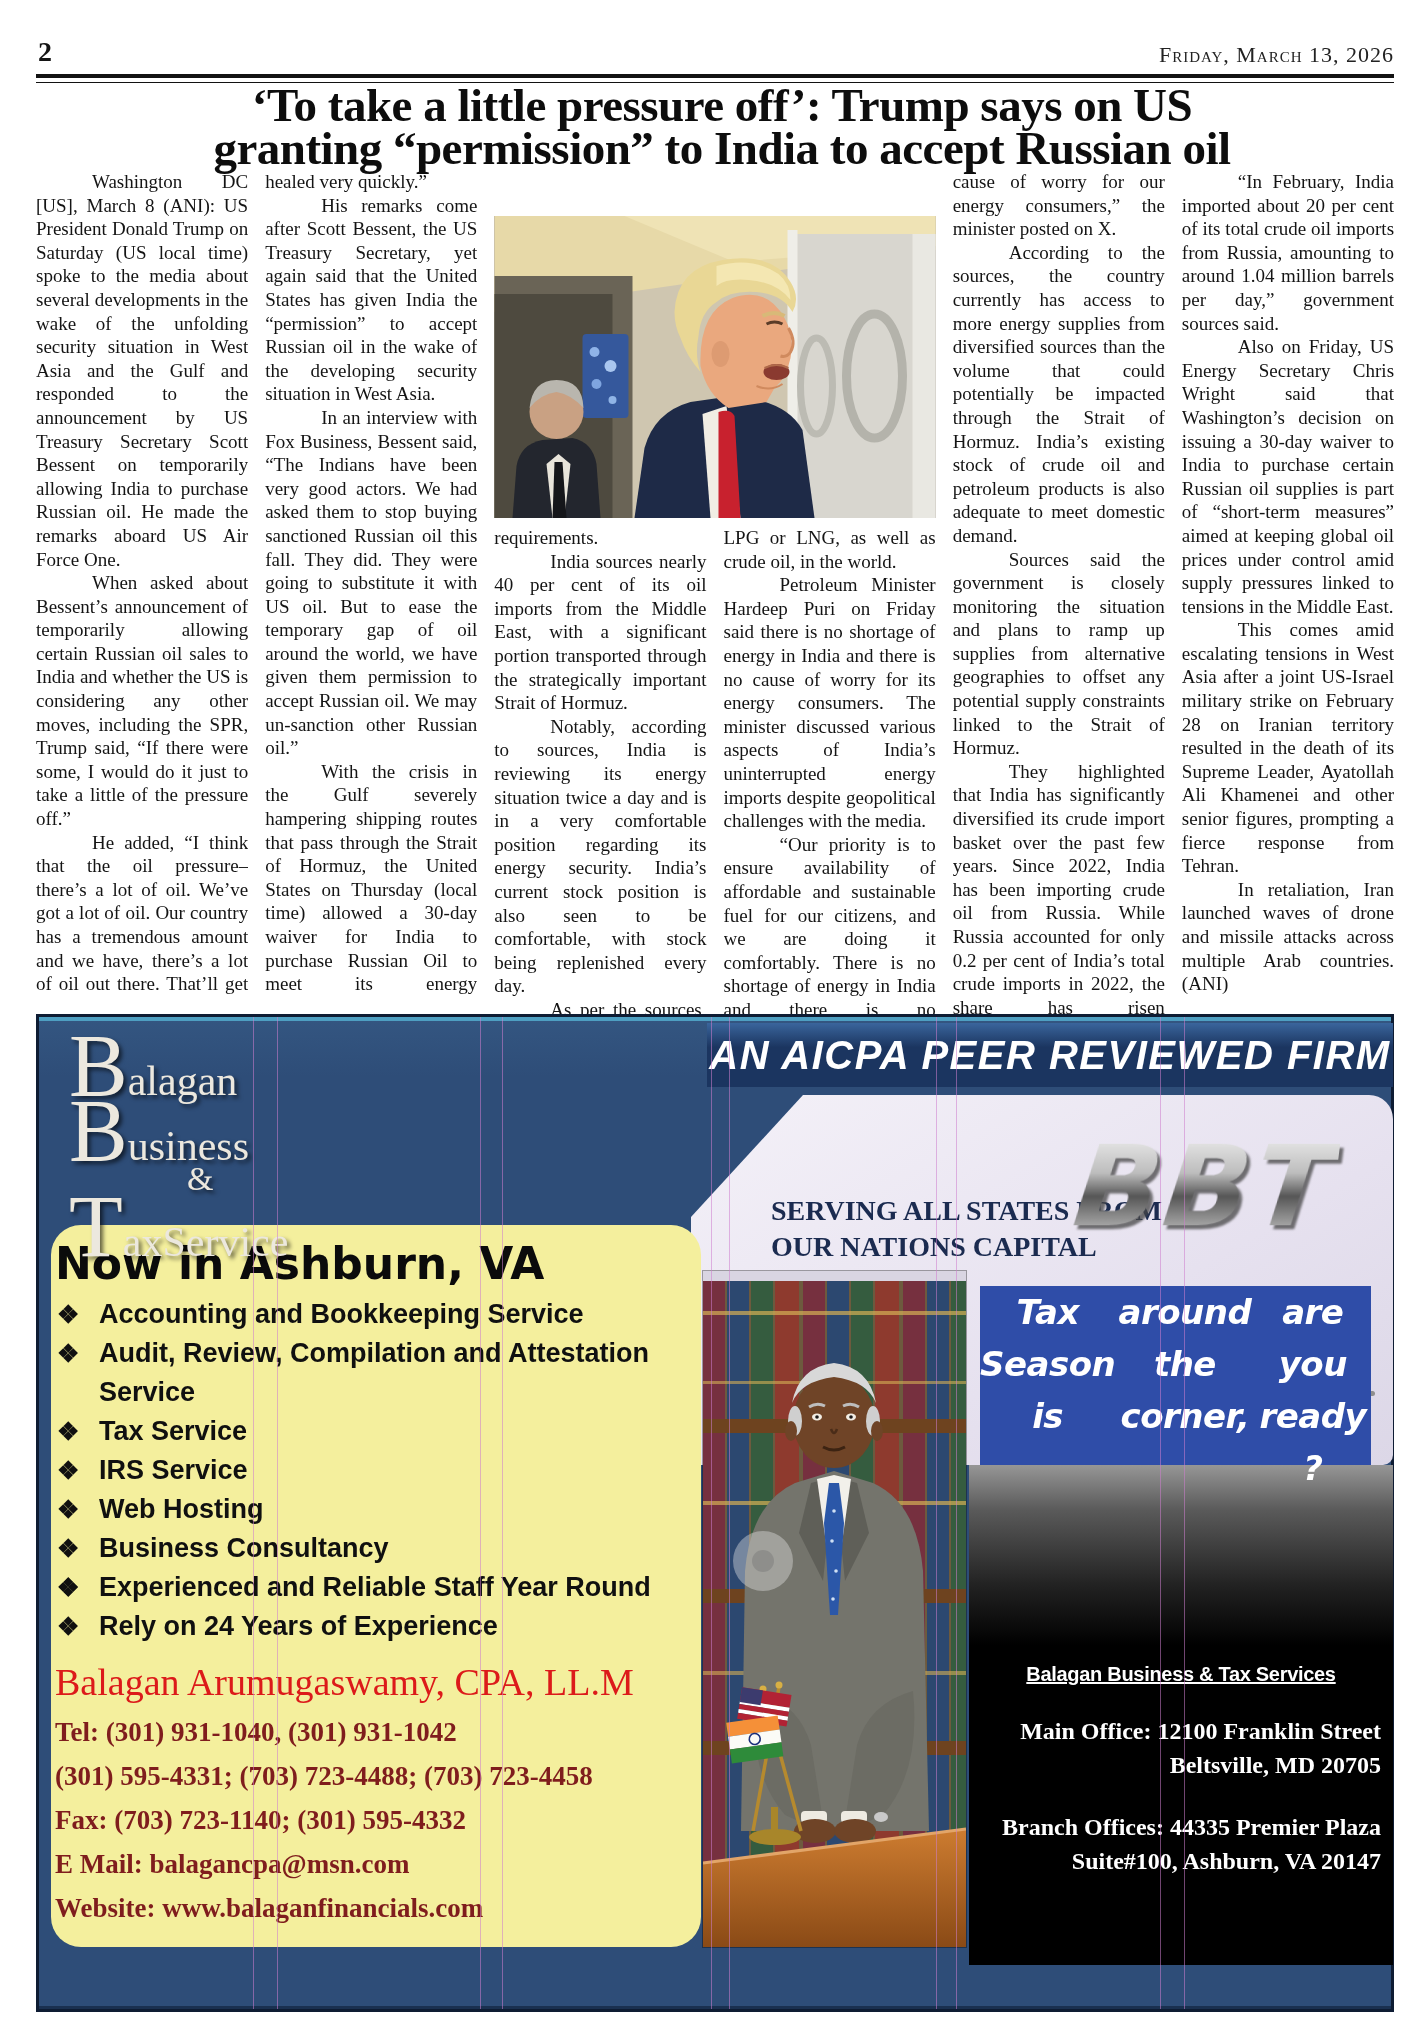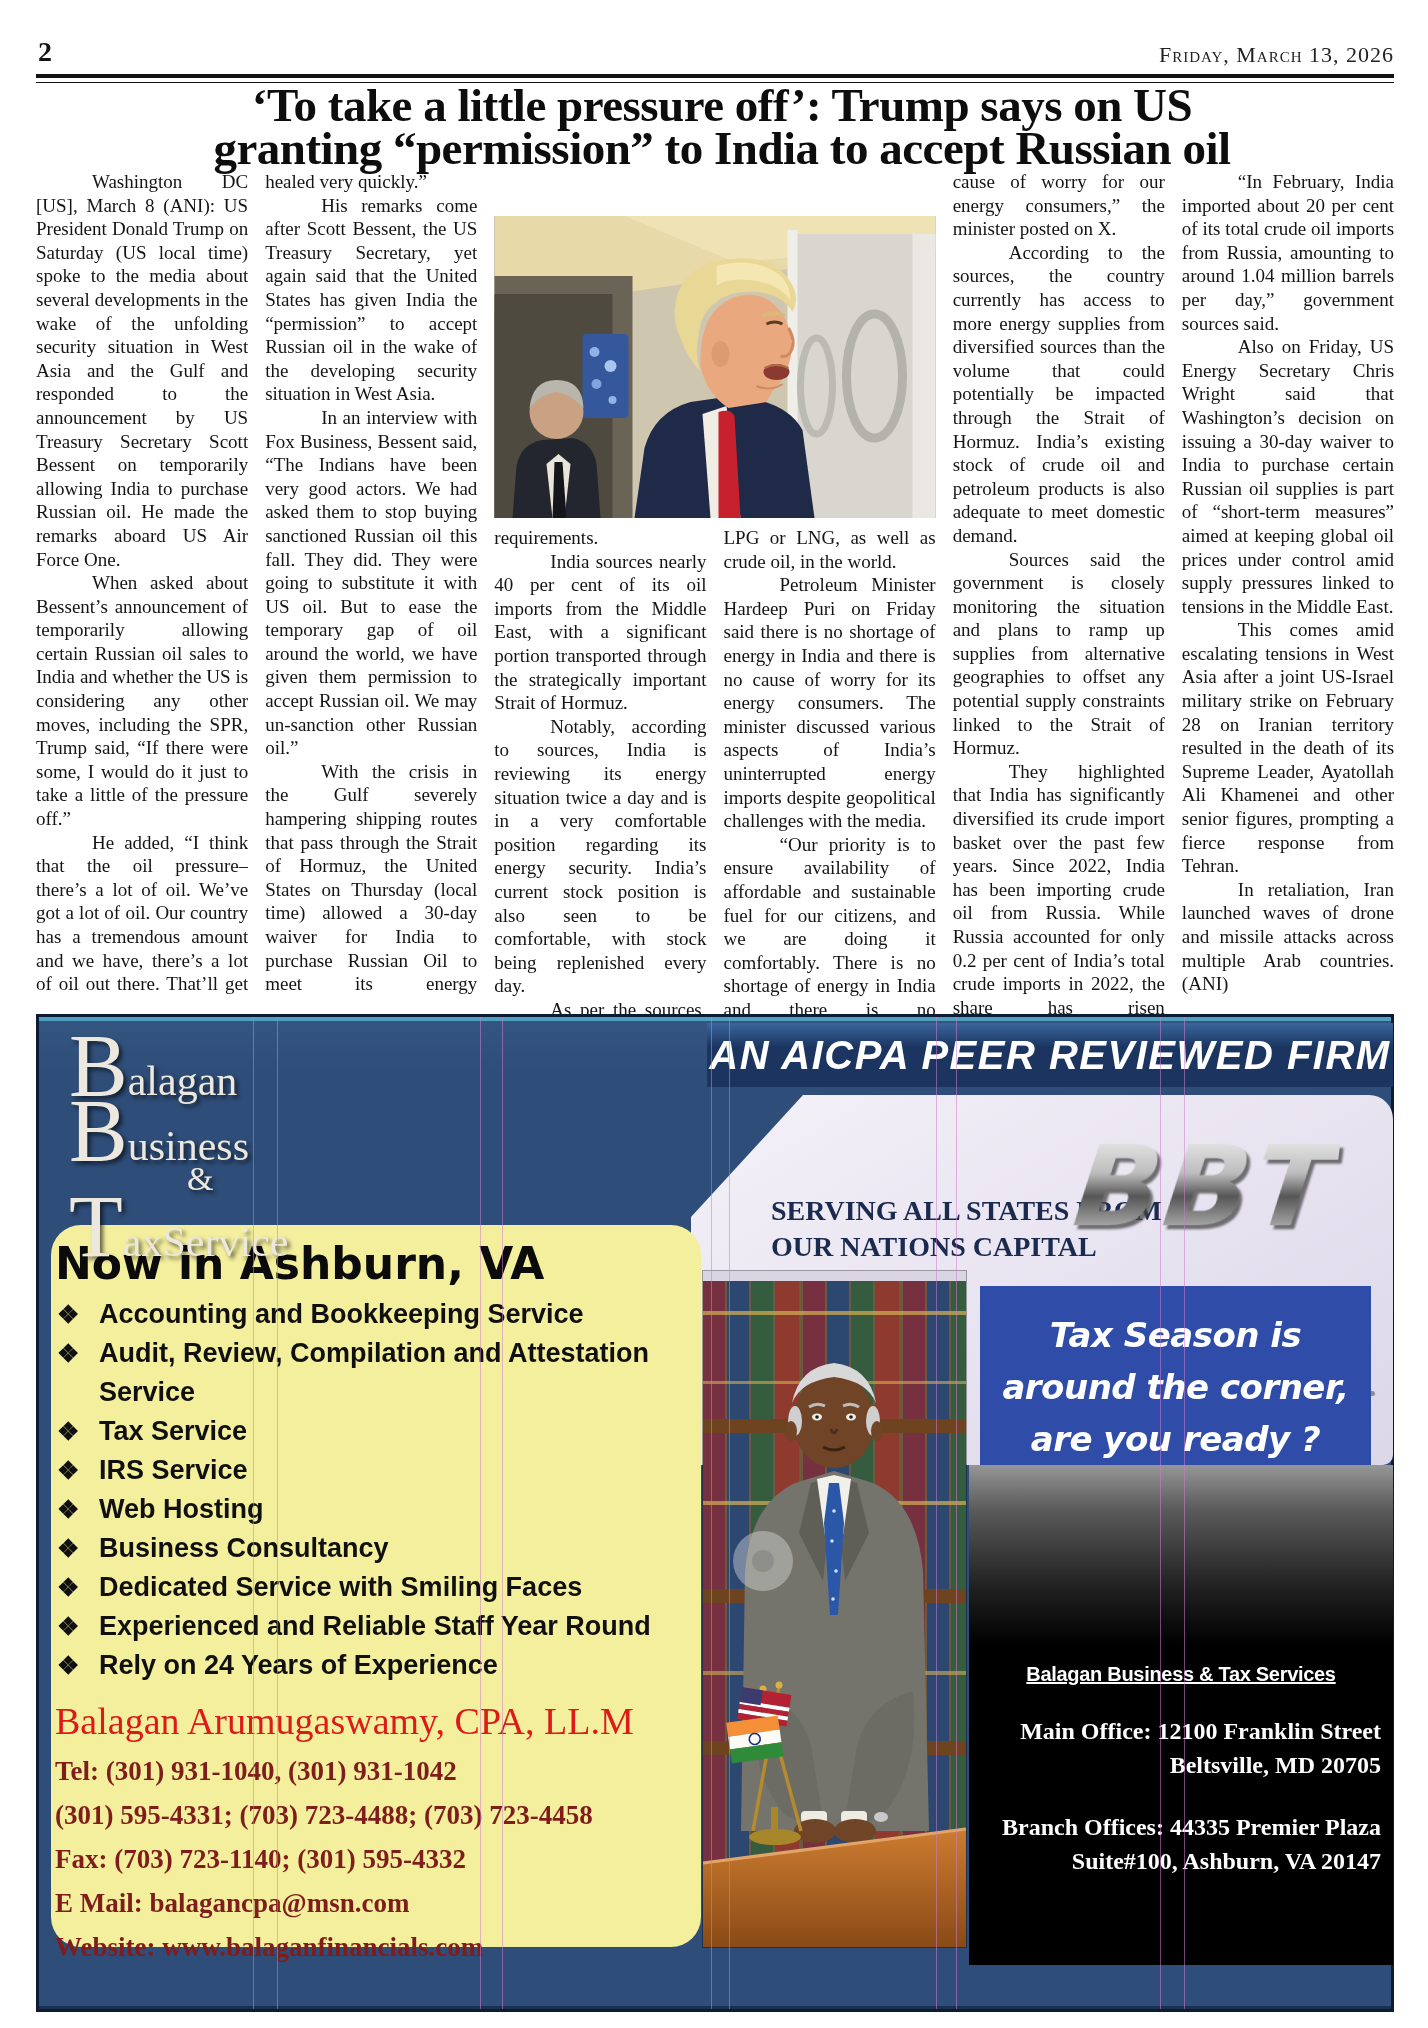--- a/index.html
+++ b/index.html
@@ -73,21 +73,21 @@
   .svc li{position:relative;padding-left:44px;}
   .svc .blt{position:absolute;left:2px;top:0;font-size:25px;}
   .owner{margin-top:14px;font-size:38px;line-height:44px;color:#dc1a1a;}
   .contact{margin-top:6px;font-weight:bold;font-size:27px;line-height:44px;color:#7f1d1d;}
 
   
   .mphoto{position:absolute;left:664px;top:254px;width:263px;height:676px;z-index:3;box-shadow:0 0 0 1px rgba(0,0,0,0.35);}
 
   
   .taxbox{position:absolute;left:941px;top:269px;width:391px;height:179px;background:#2f4da8;z-index:3;
-          display:flex;flex-direction:column;justify-content:flex-end;text-align:center;
+          display:flex;flex-direction:row;justify-content:flex-end;text-align:center;
           font-family:"DejaVu Sans",sans-serif;font-weight:bold;font-style:italic;
           font-size:34px;line-height:52px;color:#ffffff;letter-spacing:-0.5px;}
 
   
   .darkpanel{position:absolute;left:930px;top:448px;width:424px;height:500px;z-index:2;color:#fff;
              background:linear-gradient(180deg,#969696 0%,#5a5a5a 9%,#222 24%,#000 36%,#000 100%);}
   .dp-head{margin:198px 6px 0;text-align:center;font-family:"Liberation Sans",sans-serif;font-weight:bold;
            font-size:20px;letter-spacing:-0.3px;text-decoration:underline;}
   .dp-block{margin-top:28px;text-align:right;padding:0 12px 0 8px;font-weight:bold;font-size:24px;line-height:34px;
             font-family:"Liberation Serif",serif;}
@@ -214,21 +214,21 @@
 
     <div class="yellow">
       <div class="nowin">Now in Ashburn, VA</div>
       <ul class="svc">
         <li><span class="blt">❖</span><span>Accounting and Bookkeeping Service</span></li>
         <li><span class="blt">❖</span><span>Audit, Review, Compilation and Attestation Service</span></li>
         <li><span class="blt">❖</span><span>Tax Service</span></li>
         <li><span class="blt">❖</span><span>IRS Service</span></li>
         <li><span class="blt">❖</span><span>Web Hosting</span></li>
         <li><span class="blt">❖</span><span>Business Consultancy</span></li>
-        <li><span class="blt">❖</span><span>Dedicated Service with Smiling Faces</span></li>
+        <li><span class="blt">❖</span></li>
         <li><span class="blt">❖</span><span>Experienced and Reliable Staff Year Round</span></li>
         <li><span class="blt">❖</span><span>Rely on 24 Years of Experience</span></li>
       </ul>
       <div class="owner">Balagan Arumugaswamy, CPA, LL.M</div>
       <div class="contact">
         <div>Tel: (301) 931-1040, (301) 931-1042</div>
         <div>(301) 595-4331; (703) 723-4488; (703) 723-4458</div>
         <div>Fax: (703) 723-1140; (301) 595-4332</div>
         <div>E Mail: balagancpa@msn.com</div>
         <div>Website: www.balaganfinancials.com</div>

